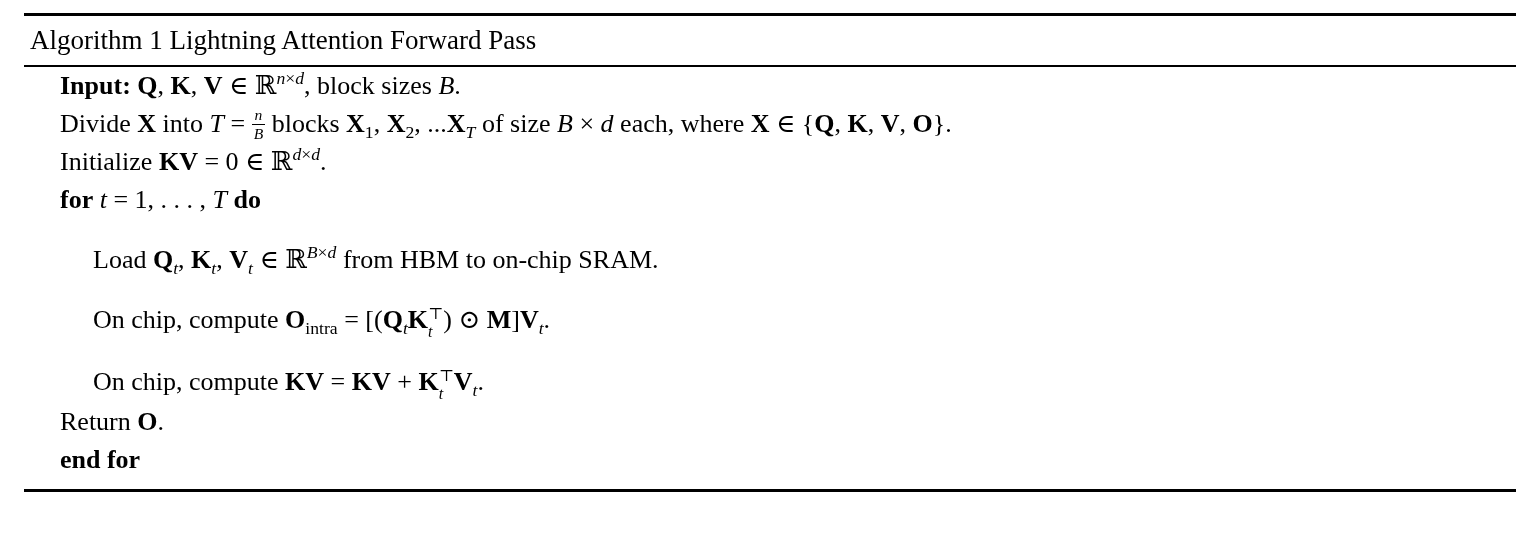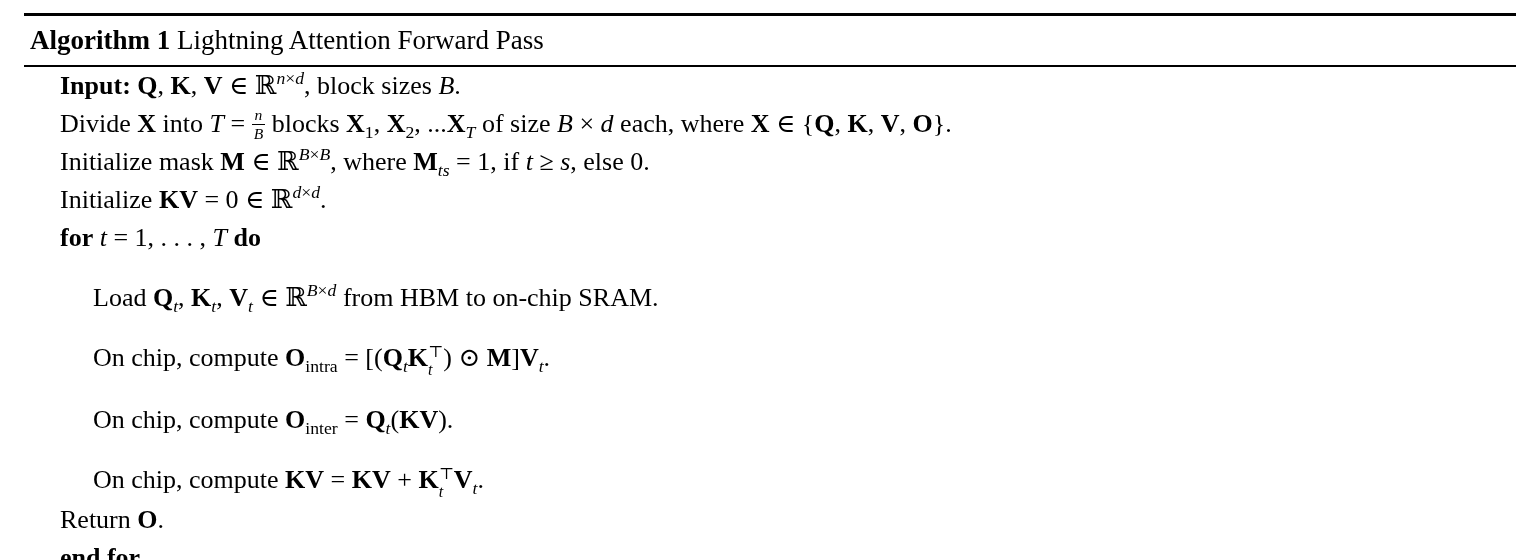--- a/index.html
+++ b/index.html
@@ -26,21 +26,21 @@
     background: #000000;
   }
   .rule-thick { height: 3px; }
   .rule-thin  { height: 2px; }
   .algo-header {
     font-size: 27px;
     line-height: 32px;
     padding: 8px 6px 9px 6px;
     white-space: nowrap;
   }
-  .algo-label { font-weight: bold; }
+  .algo-label { font-weight: normal; }
   .algo-title { font-weight: normal; margin-top: 48px; }
   .algo-body {
     font-size: 26px;
     line-height: 38px;
     padding: 0 6px 10px 36px;
   }
   .line {
     white-space: nowrap;
   }
   .indent-0 { padding-left: 0; }
@@ -75,24 +75,22 @@
   <div class="rule rule-thick"></div>
   <div class="algo-header">
     <span class="algo-label">Algorithm 1</span>
     <span> </span>
     <span class="algo-title">Lightning Attention Forward Pass</span>
   </div>
   <div class="rule rule-thin"></div>
   <div class="algo-body" id="algo-body">
       <div class="line indent-0"><b>Input:</b> <b>Q</b>, <b>K</b>, <b>V</b> ∈ ℝ<sup><i>n</i>×<i>d</i></sup>, block sizes <i>B</i>.</div>
       <div class="line indent-0">Divide <b>X</b> into <i>T</i> = <span class="frac"><span class="num"><i>n</i></span><span class="den"><i>B</i></span></span> blocks <b>X</b><sub>1</sub>, <b>X</b><sub>2</sub>, ...<b>X</b><sub><i>T</i></sub> of size <i>B</i> × <i>d</i> each, where <b>X</b> ∈ {<b>Q</b>, <b>K</b>, <b>V</b>, <b>O</b>}.</div>
-      <div class="line indent-0">Initialize mask <b>M</b> ∈ ℝ<sup><i>B</i>×<i>B</i></sup>, where <b>M</b><sub><i>ts</i></sub> = 1, if <i>t</i> ≥ <i>s</i>, else 0.</div>
       <div class="line indent-0">Initialize <b>KV</b> = 0 ∈ ℝ<sup><i>d</i>×<i>d</i></sup>.</div>
       <div class="line indent-0"><b>for</b> <i>t</i> = 1, . . . , <i>T</i> <b>do</b></div>
       <div class="line indent-1">Load <b>Q</b><sub><i>t</i></sub>, <b>K</b><sub><i>t</i></sub>, <b>V</b><sub><i>t</i></sub> ∈ ℝ<sup><i>B</i>×<i>d</i></sup> from HBM to on-chip SRAM.</div>
       <div class="line indent-1">On chip, compute <b>O</b><sub>intra</sub> = [(<b>Q</b><sub><i>t</i></sub><b>K</b><span class="ms"><span>⊤</span><span><i>t</i></span></span>) ⊙ <b>M</b>]<b>V</b><sub><i>t</i></sub>.</div>
-      <div class="line indent-1">On chip, compute <b>O</b><sub>inter</sub> = <b>Q</b><sub><i>t</i></sub>(<b>KV</b>).</div>
       <div class="line indent-1">On chip, compute <b>KV</b> = <b>KV</b> + <b>K</b><span class="ms"><span>⊤</span><span><i>t</i></span></span><b>V</b><sub><i>t</i></sub>.</div>
       <div class="line indent-0">Return <b>O</b>.</div>
       <div class="line indent-0"><b>end for</b></div>
     </div>
   <div class="rule rule-thick"></div>
 </div>
 
 </body></html>

